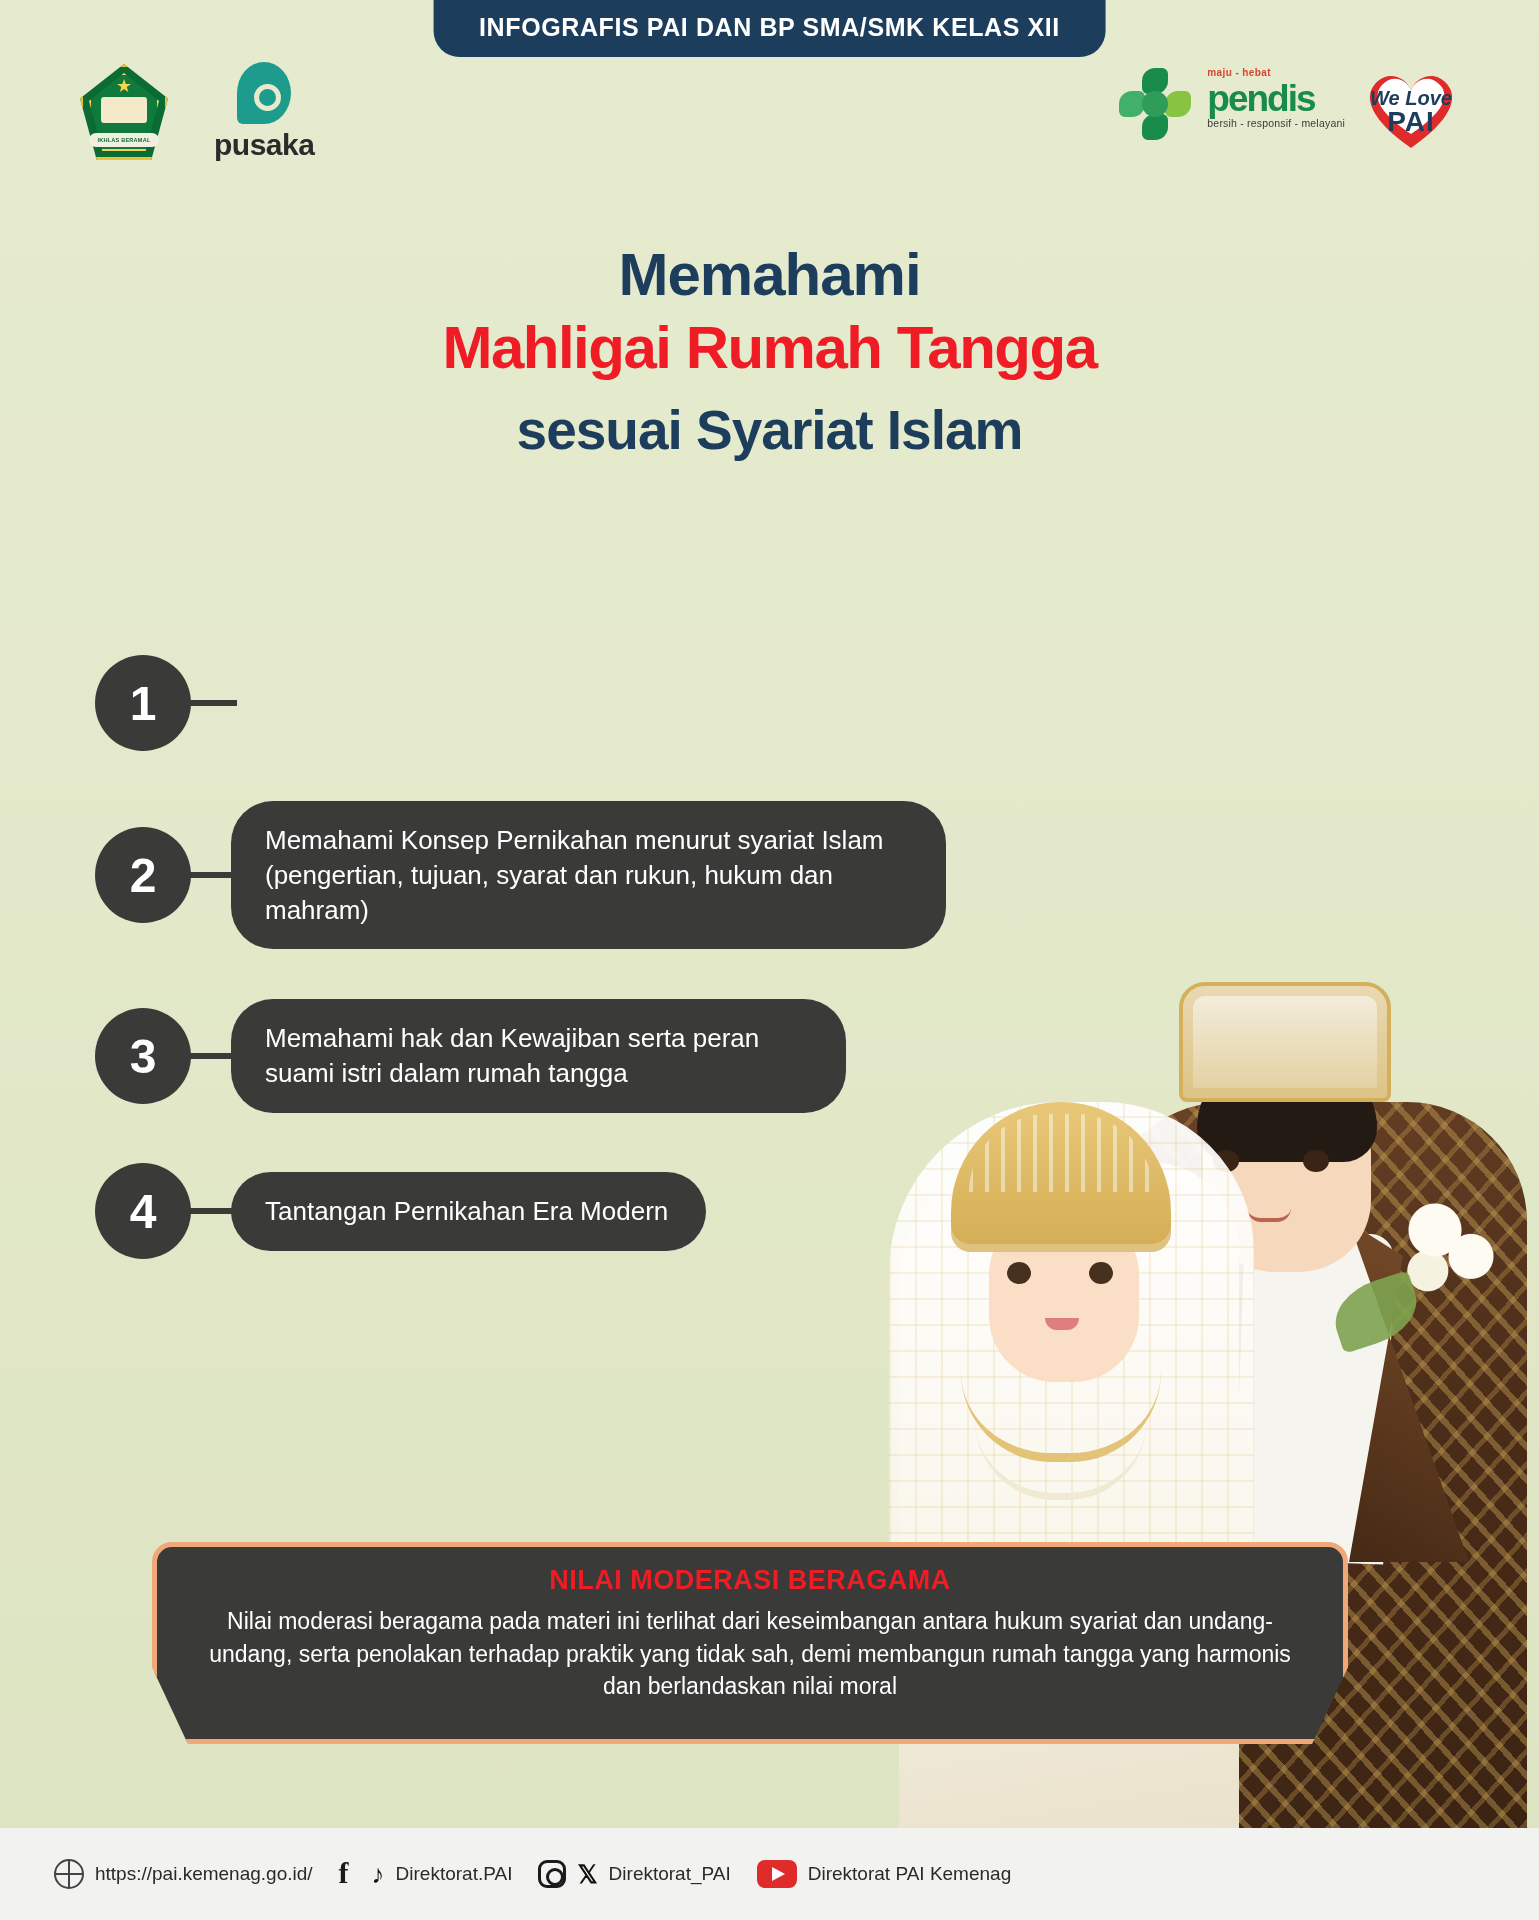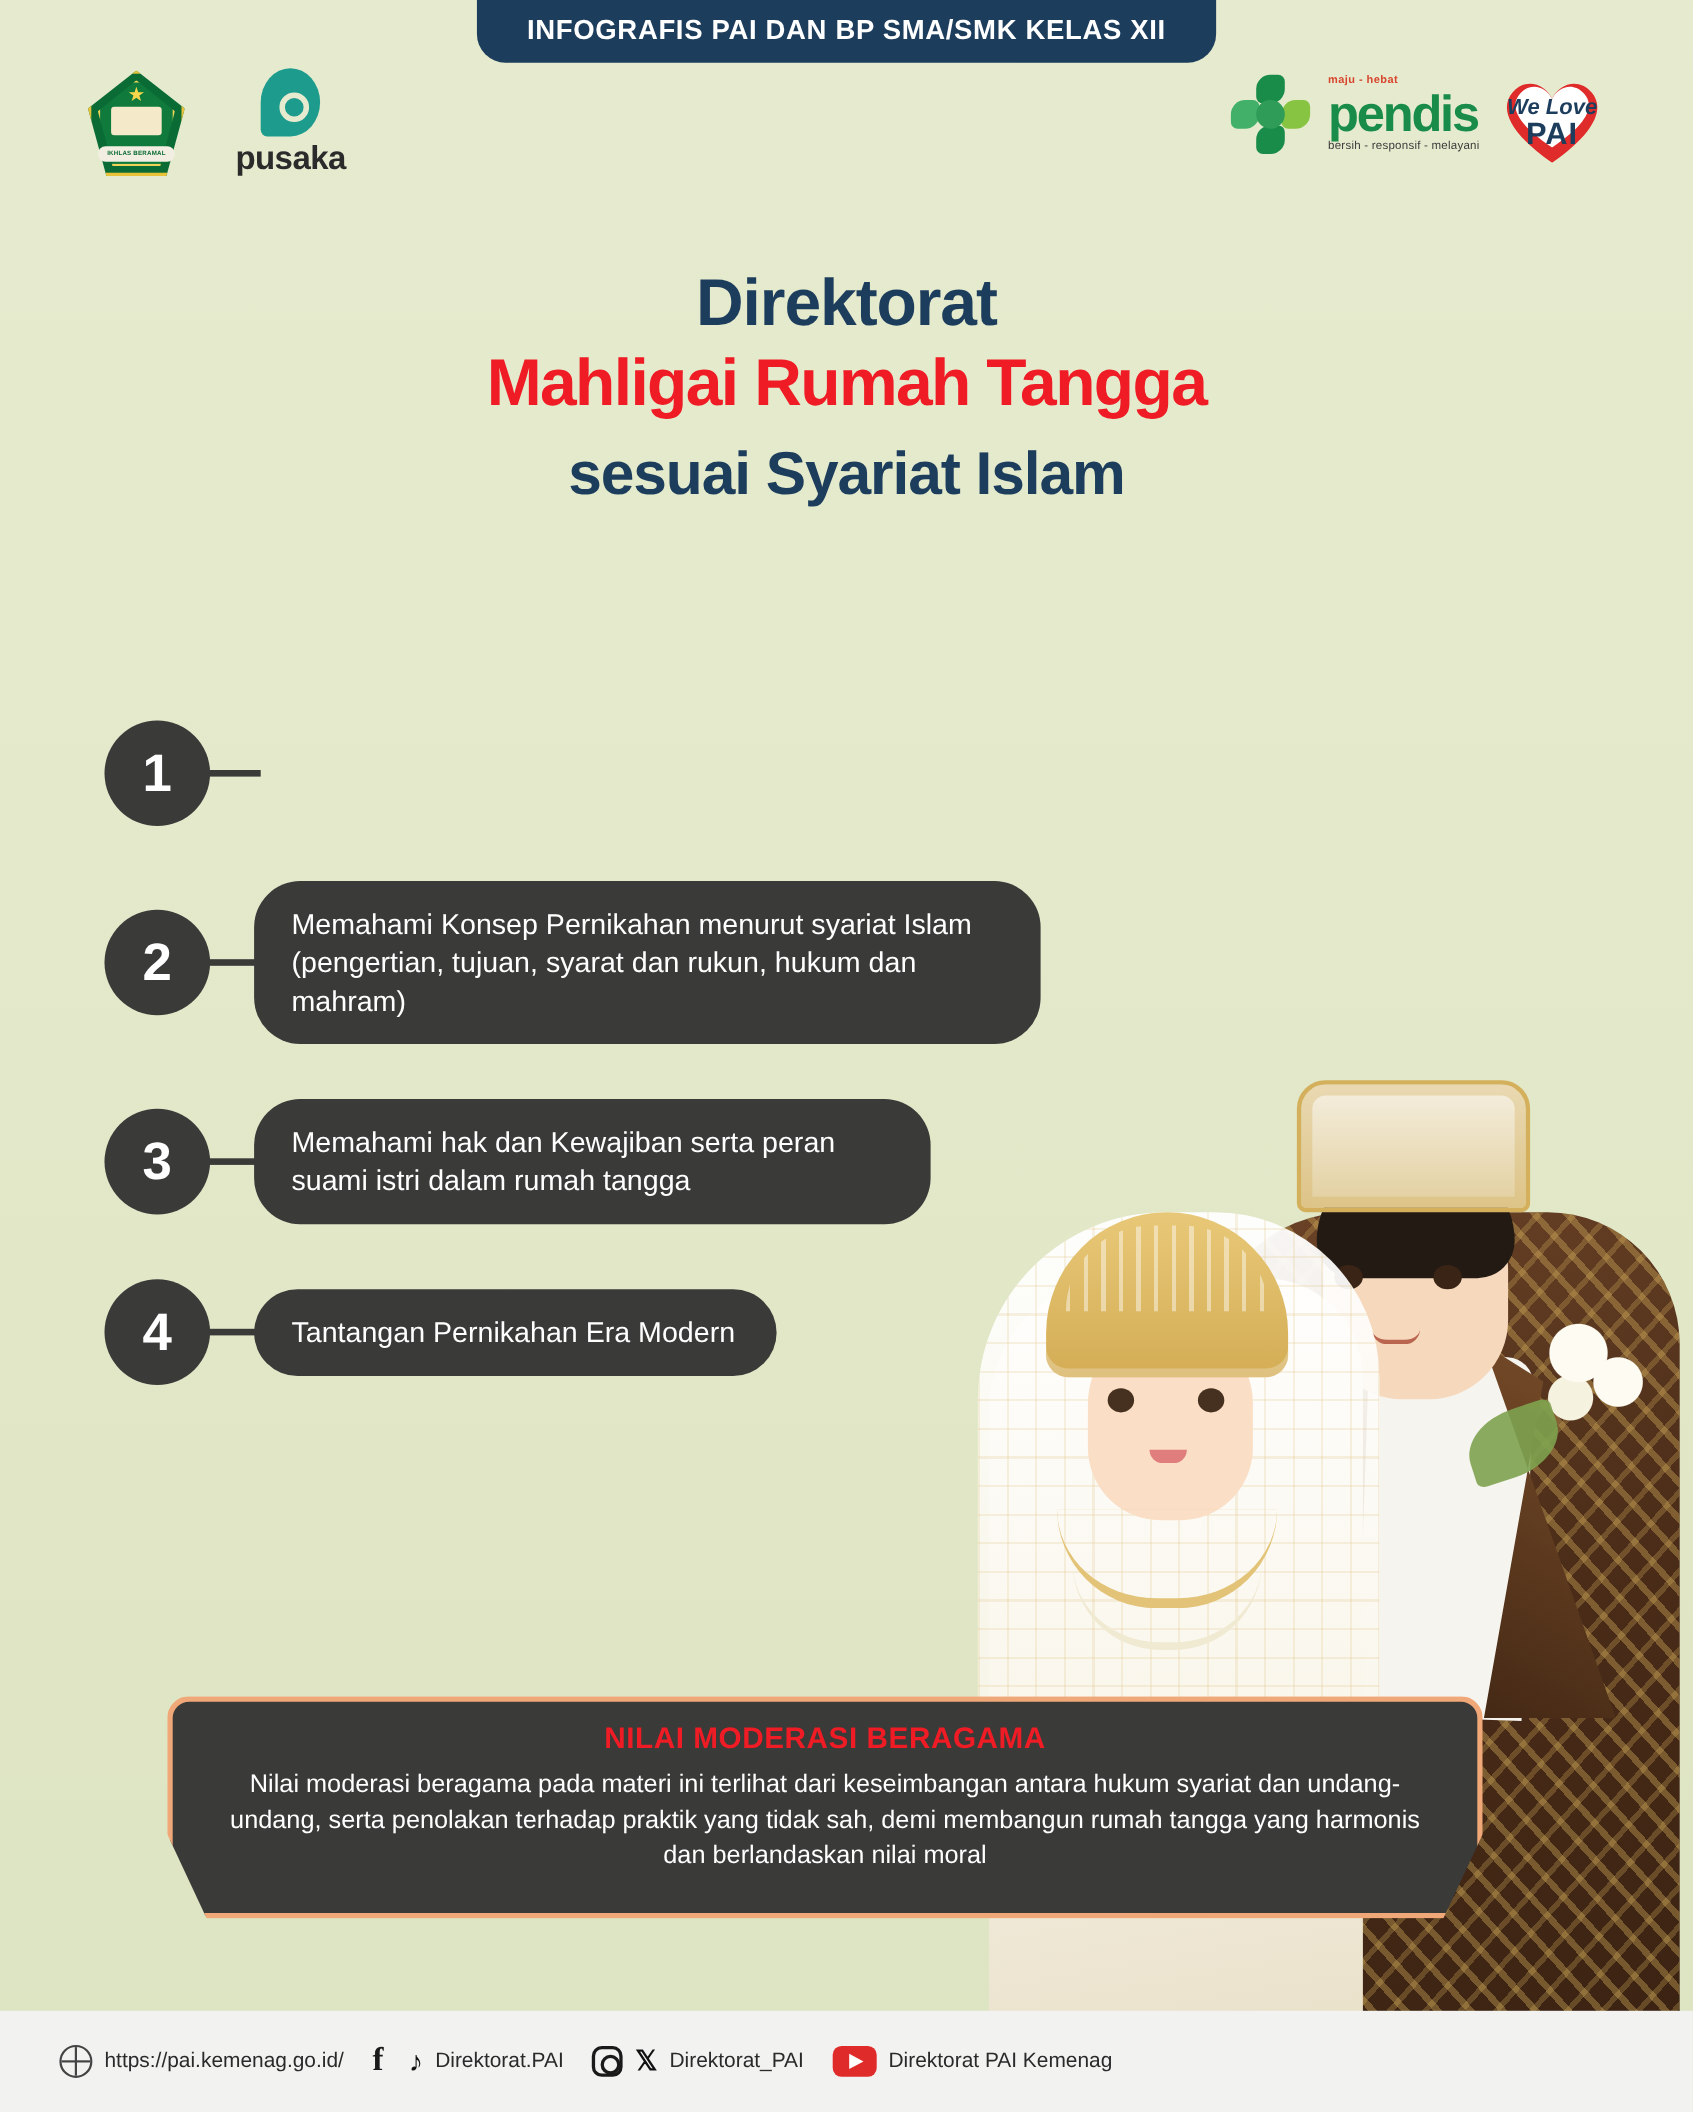--- a/index.html
+++ b/index.html
@@ -138,21 +138,21 @@
   }
   .pendis-text { line-height: 1; }
   .pendis-top {
     font-size: 10px;
     color: #d8452e;
     font-weight: bold;
     letter-spacing: .4px;
     margin-bottom: 2px;
   }
   .pendis-name {
-    font-size: 46px;
+    font-size: 37px;
     font-weight: bold;
     color: #1a8c4a;
     letter-spacing: -2px;
   }
   .pendis-sub {
     font-size: 10.5px;
     color: #3b3b3b;
     letter-spacing: .2px;
     margin-top: 1px;
   }
@@ -576,21 +576,21 @@
       <div class="heart"></div>
       <div class="heart-in"></div>
       <div class="welove-txt">
         <div class="l1">We Love</div>
         <div class="l2">PAI</div>
       </div>
     </div>
   </div>
 
   <div class="title-block">
-    <div class="title-1">Direktorat</div>
+    <div class="title-1">Memahami</div>
     <div class="title-2">Mahligai Rumah Tangga</div>
     <div class="title-3">sesuai Syariat Islam</div>
   </div>
 
   <div class="couple">
     <div class="c-groom-body"></div>
     <div class="c-groom-pattern"></div>
     <div class="c-lapelL"></div>
     <div class="c-shirt"></div>
     <div class="c-lapelR"></div>

